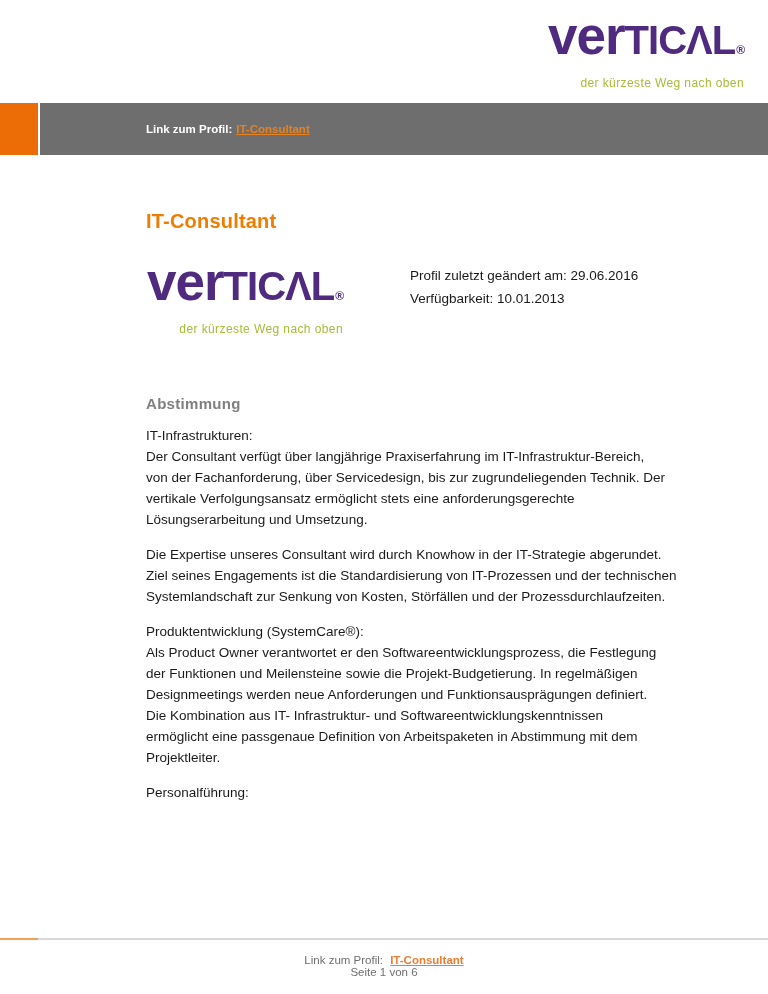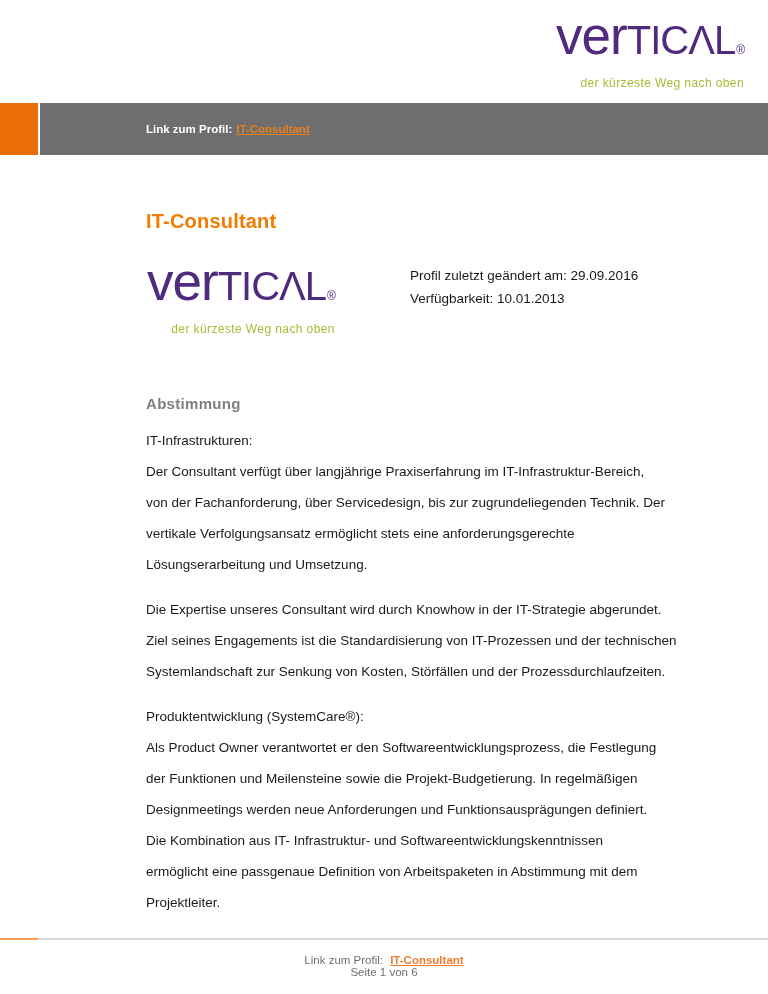--- a/index.html
+++ b/index.html
@@ -24,21 +24,21 @@
     width: 768px;
     height: 994px;
     background: #ffffff;
     overflow: hidden;
   }
 
   
   .logo { line-height: 1; }
   .logo .wordmark {
     color: var(--purple);
-    font-weight: normal;
+    font-weight: bold;
     letter-spacing: -1px;
     white-space: nowrap;
     line-height: 40px;
   }
   .logo .wm-lower { font-size: 53px; }
   .logo .wm-upper { font-size: 40px; }
   .logo .wm-reg   { font-size: 12px; vertical-align: baseline; margin-left: 1px; }
   .logo .tagline {
     color: var(--green);
     font-size: 12px;
@@ -119,21 +119,21 @@
     font-weight: bold;
     color: var(--heading_gray);
     letter-spacing: 0.3px;
   }
   .body-text {
     position: absolute;
     top: 425px; left: 146px;
     max-width: 615px;
     font-size: 13.5px;
     color: var(--text);
-    line-height: 31px;
+    line-height: 21px;
   }
   .body-text p {
     margin: 0 0 14px 0;
     white-space: pre-line;
   }
 
   
   .footer-divider {
     position: absolute;
     top: 938px; left: 0;
@@ -179,21 +179,21 @@
 
   <h1 class="page-title">IT-Consultant</h1>
 
   <div class="logo body-logo">
     <div class="wordmark"><span class="wm-lower">ver</span><span class="wm-upper">TICΛL</span><span class="wm-reg">®</span></div>
     <div class="tagline">der kürzeste Weg nach oben</div>
   </div>
 
   <div class="profile-info">
     <div class="meta-line">
-      <span class="meta-label">Profil zuletzt geändert am</span><span>: 29.09.2016</span>
+      <span class="meta-label">Profil zuletzt geändert am</span><span>: 29.06.2016</span>
     </div>
     <div class="meta-line">
       <span class="meta-label">Verfügbarkeit</span><span>: 10.01.2013</span>
     </div>
   </div>
 
   <h2 class="section-heading">Abstimmung</h2>
 
   <div class="body-text">
     <p>IT-Infrastrukturen:
@@ -204,20 +204,21 @@
     <p>Die Expertise unseres Consultant wird durch Knowhow in der IT-Strategie abgerundet.
 Ziel seines Engagements ist die Standardisierung von IT-Prozessen und der technischen
 Systemlandschaft zur Senkung von Kosten, Störfällen und der Prozessdurchlaufzeiten.</p>
     <p>Produktentwicklung (SystemCare®):
 Als Product Owner verantwortet er den Softwareentwicklungsprozess, die Festlegung
 der Funktionen und Meilensteine sowie die Projekt-Budgetierung. In regelmäßigen
 Designmeetings werden neue Anforderungen und Funktionsausprägungen definiert.
 Die Kombination aus IT- Infrastruktur- und Softwareentwicklungskenntnissen
 ermöglicht eine passgenaue Definition von Arbeitspaketen in Abstimmung mit dem
 Projektleiter.</p>
+    <p>Personalführung:</p>
   </div>
 
   <div class="footer-divider">
     <div class="seg-orange"></div>
     <div class="seg-gray"></div>
   </div>
   <div class="footer-row">
     <div>
       <span>Link zum Profil:</span>
       <a href="#">IT-Consultant</a>

